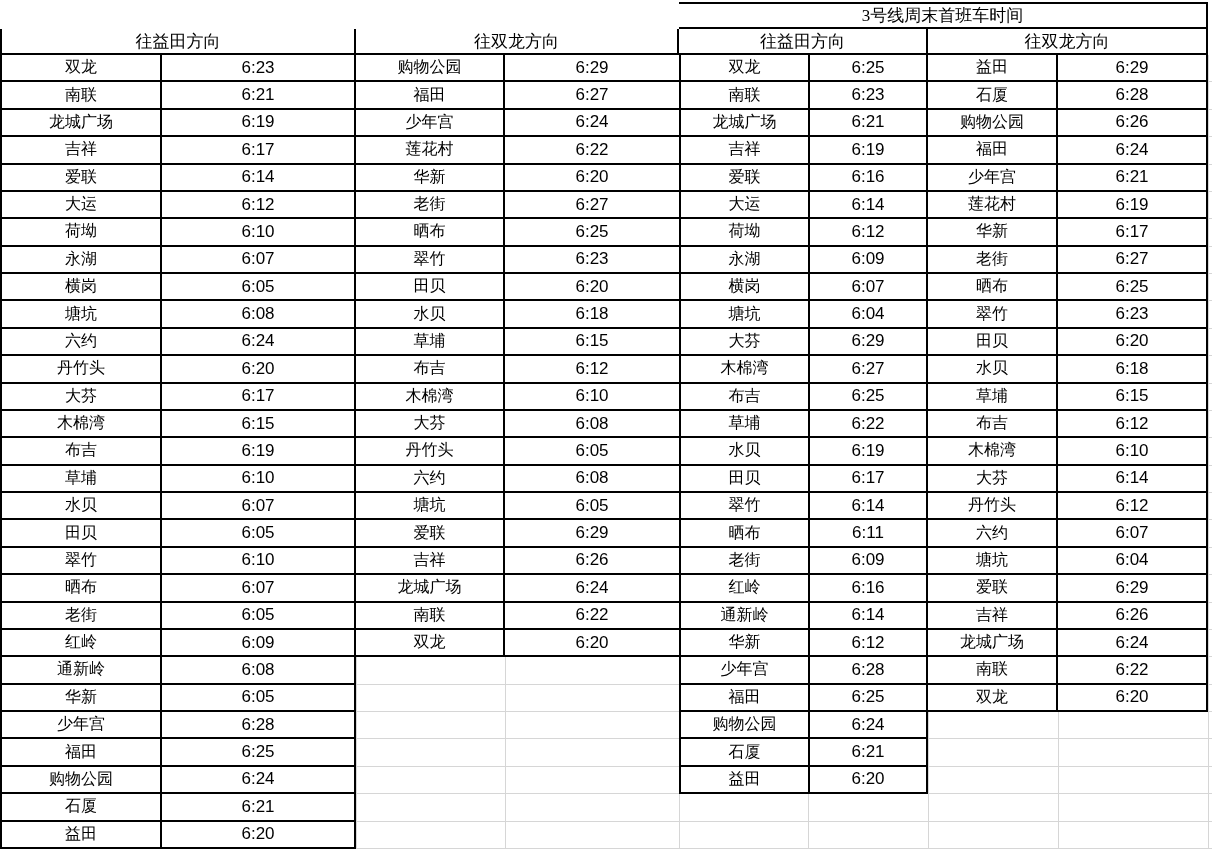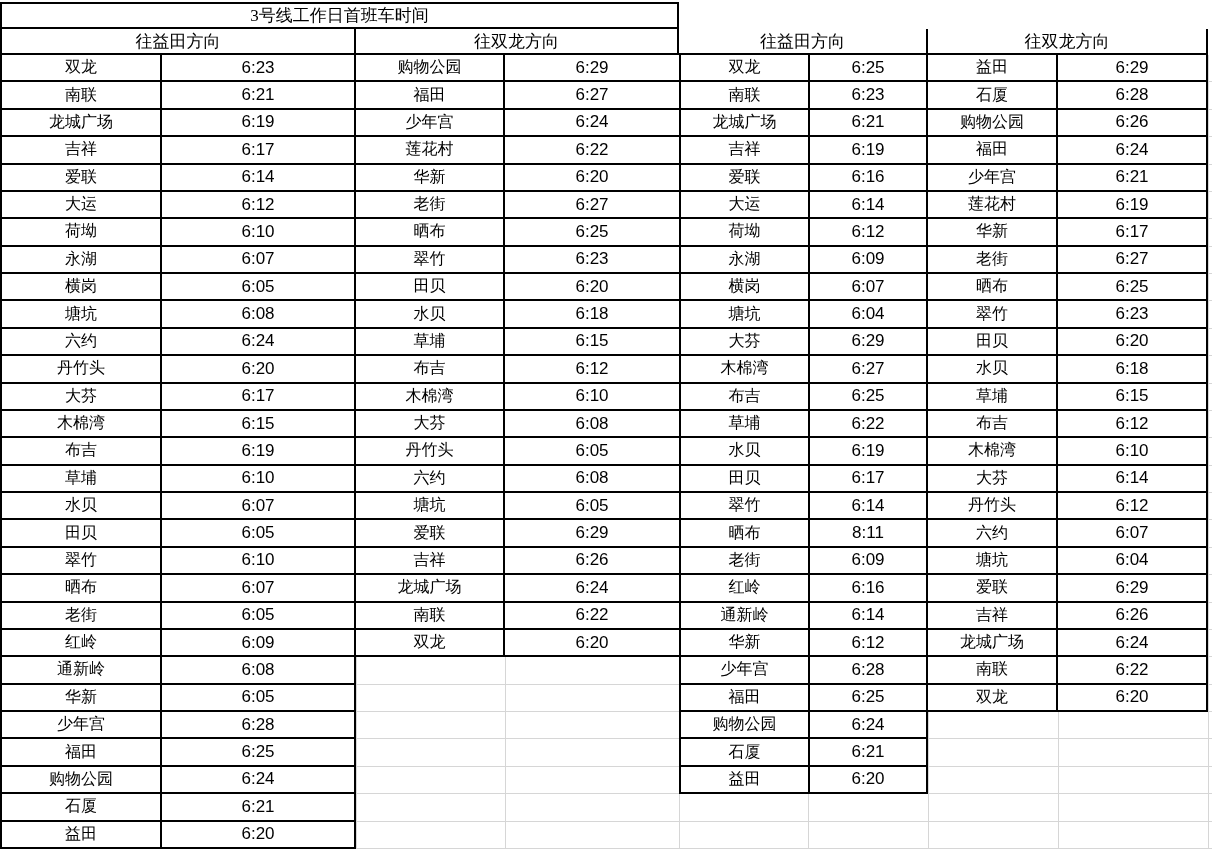--- a/index.html
+++ b/index.html
@@ -62,21 +62,21 @@
   <div class="hgrid"></div>
   <div class="vgrid" style="left:160px"></div>
   <div class="vgrid" style="left:356px"></div>
   <div class="vgrid" style="left:505px"></div>
   <div class="vgrid" style="left:679px"></div>
   <div class="vgrid" style="left:808px"></div>
   <div class="vgrid" style="left:928px"></div>
   <div class="vgrid" style="left:1058px"></div>
   <div class="vgrid" style="left:1208px"></div>
 
-  <div class="cell title1">3号线工作日首班车时间</div>
+  <div class="cell title2">3号线周末首班车时间</div>
 
   <div class="cell dir1a">往益田方向</div>
   <div class="cell dir1b">往双龙方向</div>
   <div class="cell dir2a">往益田方向</div>
   <div class="cell dir2b">往双龙方向</div>
 
   <div class="pair pairA">
       <div class="row">
       <div class="st">双龙</div>
       <div class="tm">6:23</div>
@@ -350,21 +350,21 @@
       <div class="row">
       <div class="st">田贝</div>
       <div class="tm">6:17</div>
     </div>
       <div class="row">
       <div class="st">翠竹</div>
       <div class="tm">6:14</div>
     </div>
       <div class="row">
       <div class="st">晒布</div>
-      <div class="tm">8:11</div>
+      <div class="tm">6:11</div>
     </div>
       <div class="row">
       <div class="st">老街</div>
       <div class="tm">6:09</div>
     </div>
       <div class="row">
       <div class="st">红岭</div>
       <div class="tm">6:16</div>
     </div>
       <div class="row">

